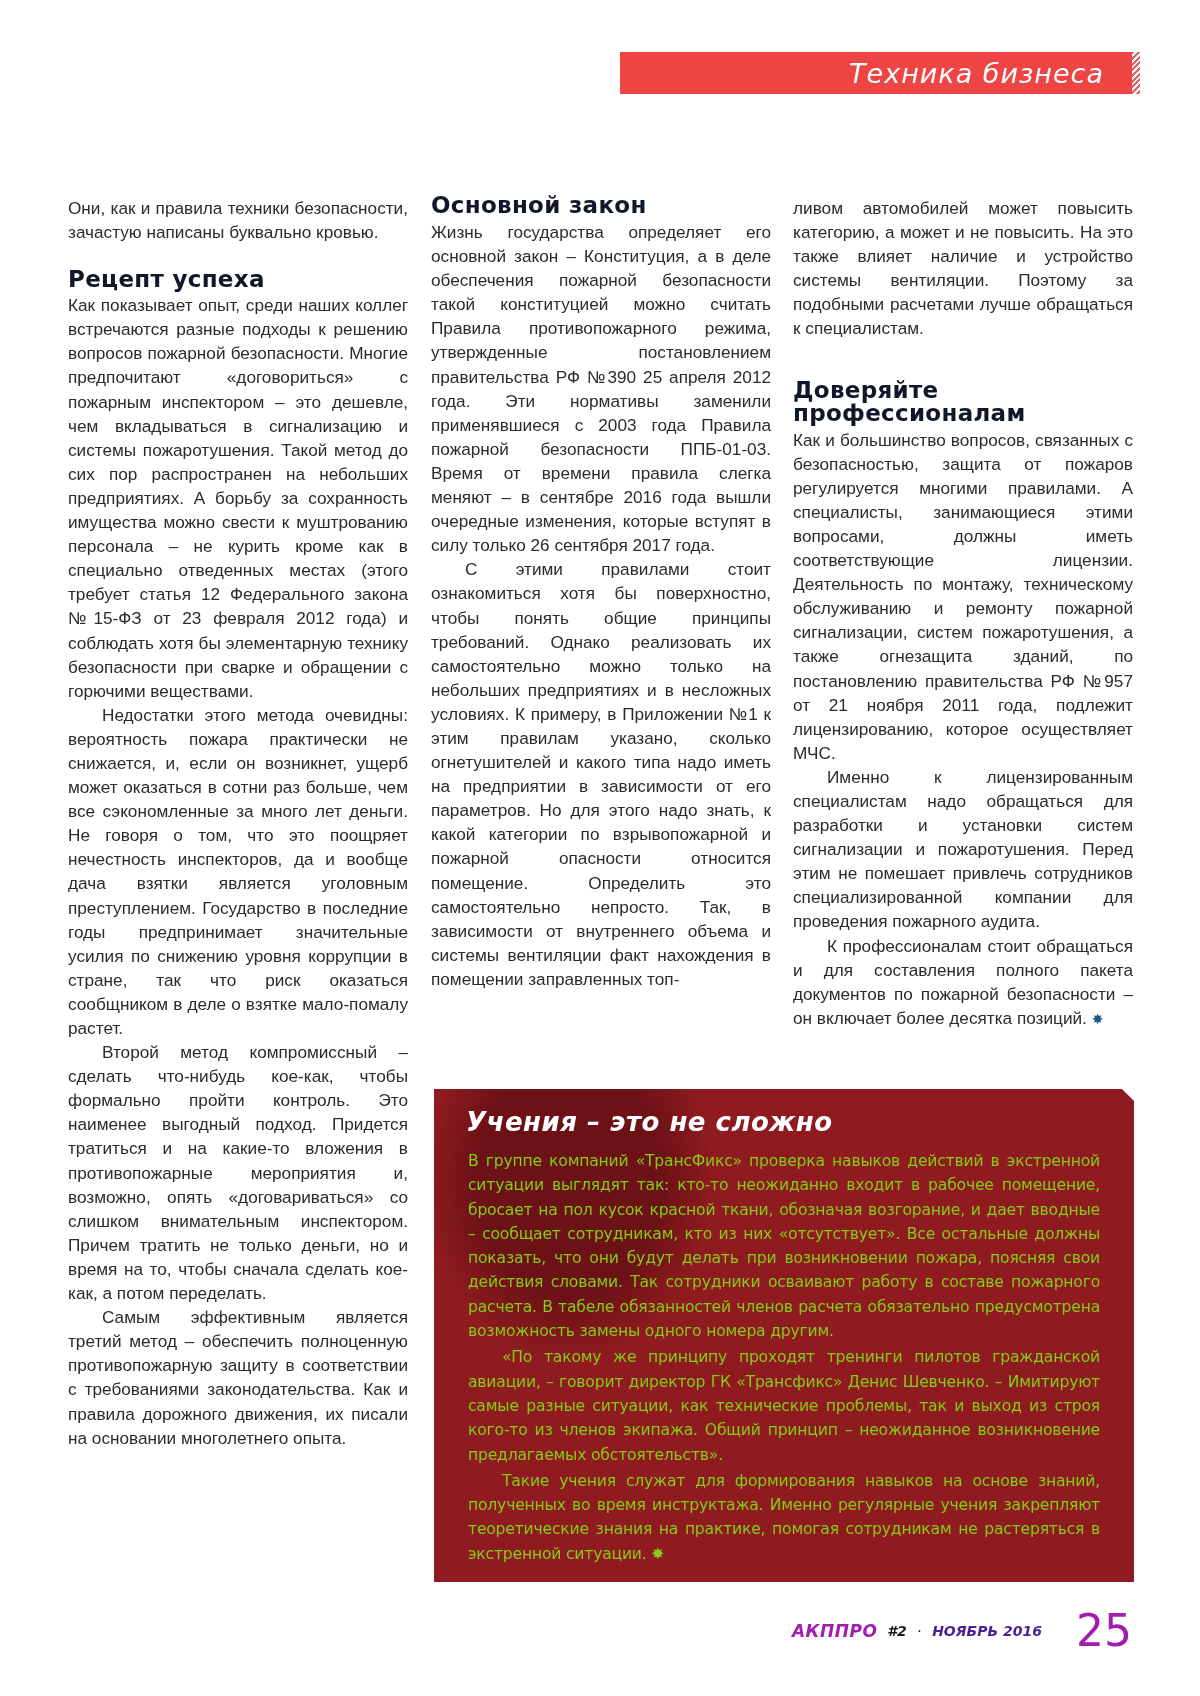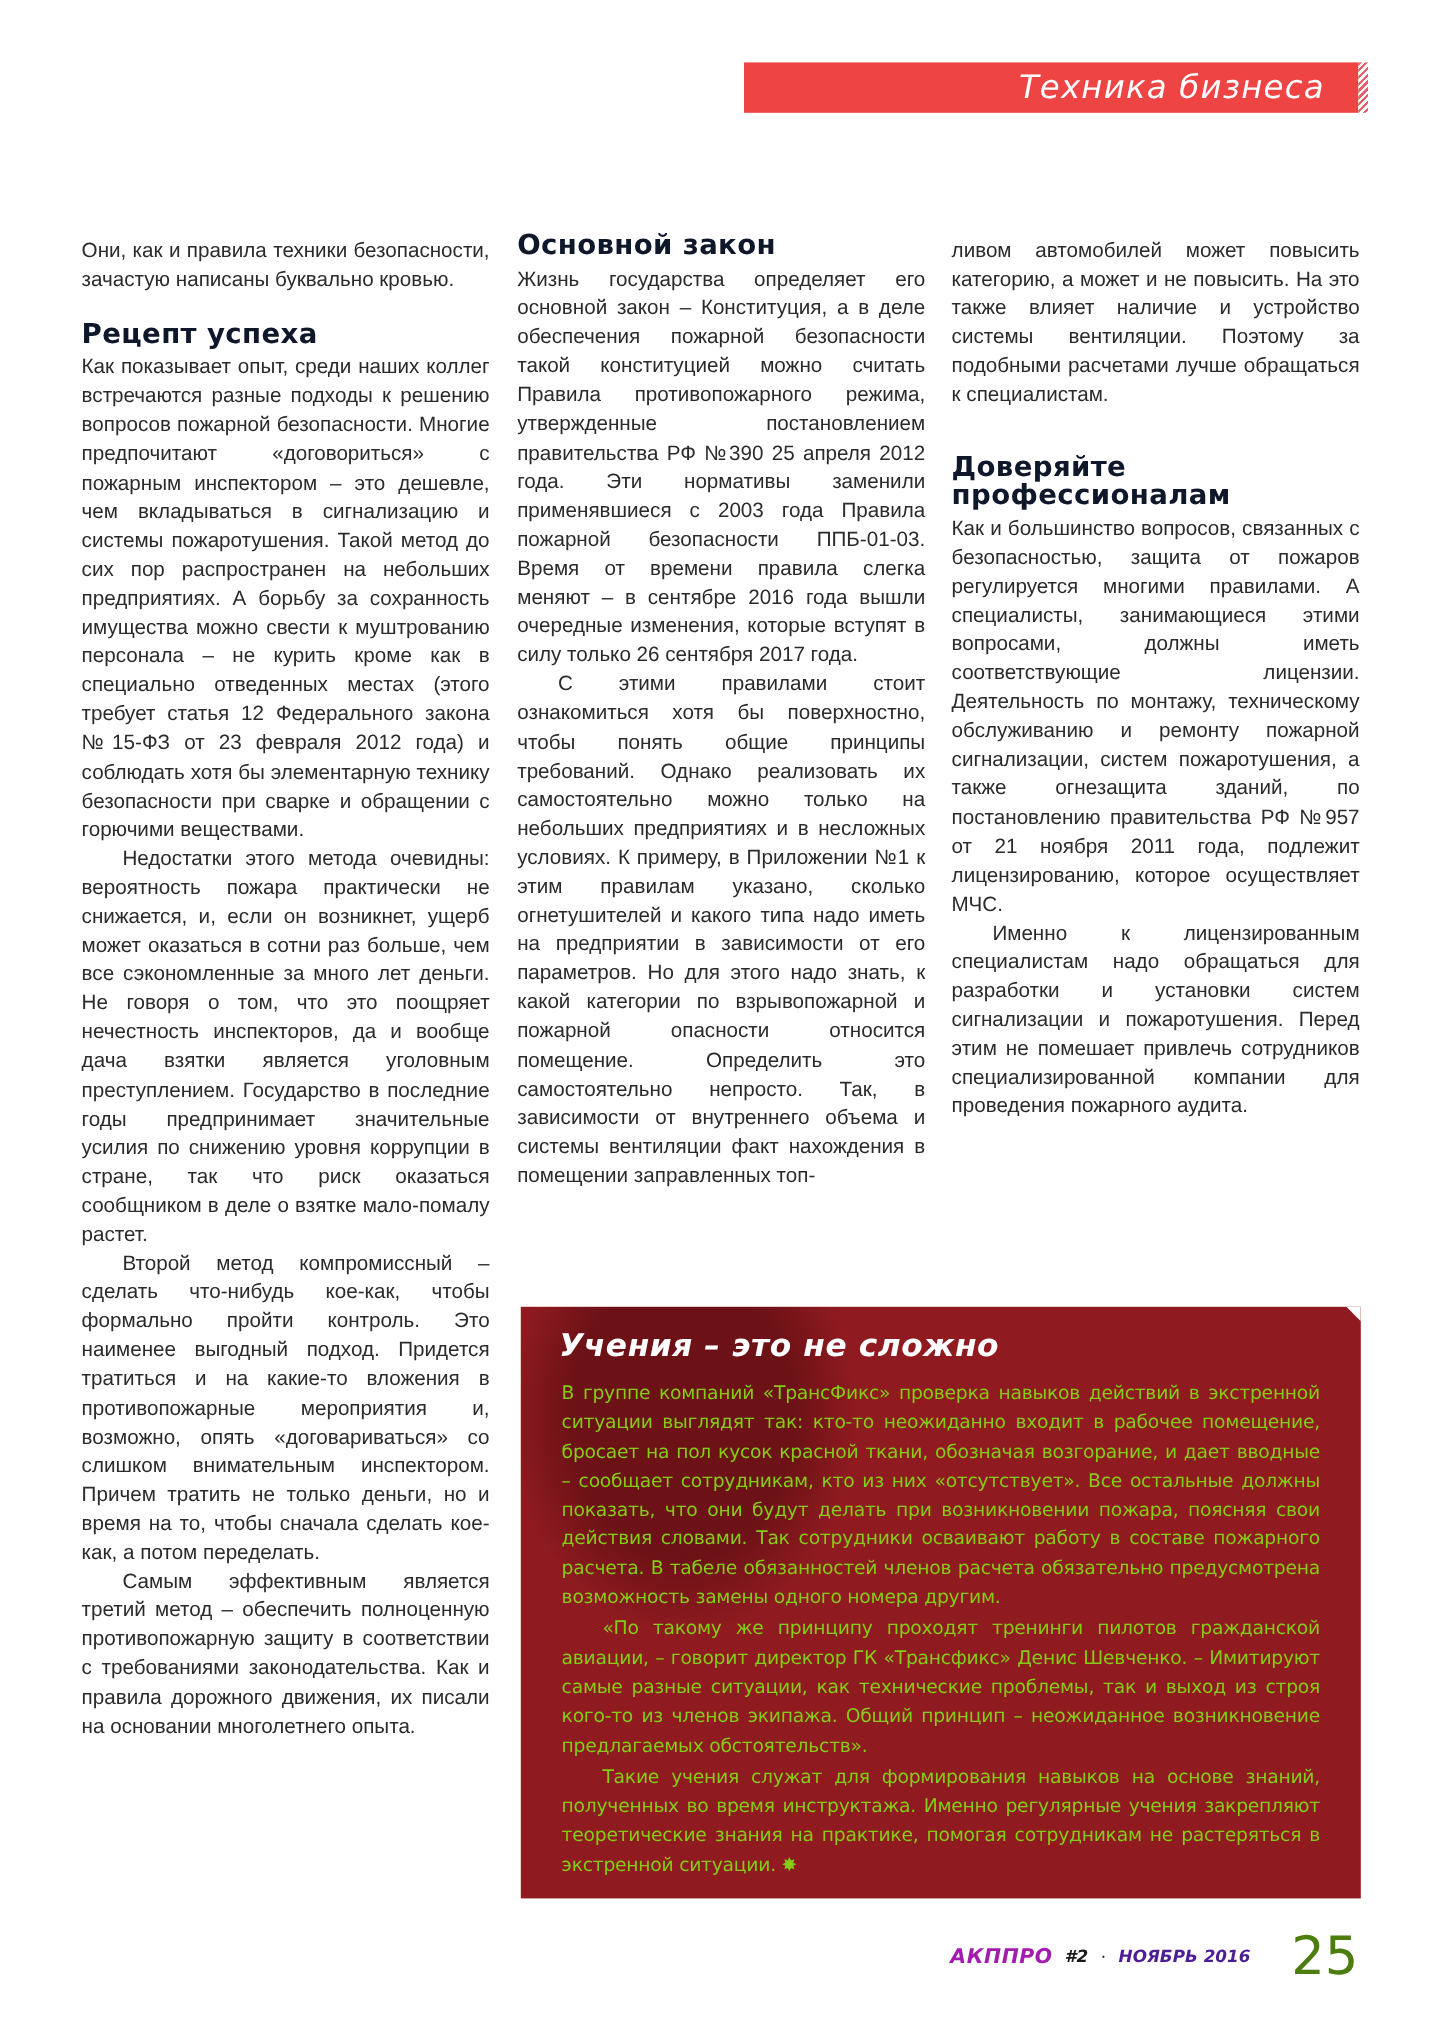--- a/index.html
+++ b/index.html
@@ -61,21 +61,21 @@
       position: absolute; right: 68px; top: 1606px; height: 50px; display: flex; align-items: center; gap: 10px;
     }
     .footer .mag {
       font-family: "DejaVu Sans", sans-serif; font-weight: bold; font-style: italic; font-size: 17px; color: #a21caf;
       letter-spacing: 0.5px;
     }
     .footer .issue { font-family: "DejaVu Sans", sans-serif; font-weight: bold; font-style: italic; font-size: 14px; color: #1a1a1a; }
     .footer .dot { font-size: 16px; color: #1a1a1a; }
     .footer .date { font-family: "DejaVu Sans", sans-serif; font-weight: bold; font-style: italic; font-size: 14px; color: #4c1d95; }
     .footer .page-num {
-      font-family: "DejaVu Sans", sans-serif; font-weight: normal; font-size: 44px; color: #4d7c0f; margin-left: 24px; line-height: 44px;
+      font-family: "DejaVu Sans", sans-serif; font-weight: normal; font-size: 44px; color: #a21caf; margin-left: 24px; line-height: 44px;
     }
   </style>
 </head>
 <body>
 
 <div class="section-banner">
   <span class="label">Техника бизнеса</span>
   <span class="hatch"></span>
 </div>
 
@@ -92,20 +92,21 @@
   <h2>Основной закон</h2>
   <p>Жизнь государства определяет его основной закон – Конституция, а в деле обеспечения пожарной безопасности такой конституцией можно считать Правила противопожарного режима, утвержденные постановлением правительства РФ №390 25 апреля 2012 года. Эти нормативы заменили применявшиеся с 2003 года Правила пожарной безопасности ППБ-01-03. Время от времени правила слегка меняют – в сентябре 2016 года вышли очередные изменения, которые вступят в силу только 26 сентября 2017 года.</p>
   <p class="indent">С этими правилами стоит ознакомиться хотя бы поверхностно, чтобы понять общие принципы требований. Однако реализовать их самостоятельно можно только на небольших предприятиях и в несложных условиях. К примеру, в Приложении №1 к этим правилам указано, сколько огнетушителей и какого типа надо иметь на предприятии в зависимости от его параметров. Но для этого надо знать, к какой категории по взрывопожарной и пожарной опасности относится помещение. Определить это самостоятельно непросто. Так, в зависимости от внутреннего объема и системы вентиляции факт нахождения в помещении заправленных топ-</p>
 </div>
 
 <div class="col col3">
   <p>ливом автомобилей может повысить категорию, а может и не повысить. На это также влияет наличие и устройство системы вентиляции. Поэтому за подобными расчетами лучше обращаться к специалистам.</p>
   <h2>Доверяйте профессионалам</h2>
   <p>Как и большинство вопросов, связанных с безопасностью, защита от пожаров регулируется многими правилами. А специалисты, занимающиеся этими вопросами, должны иметь соответствующие лицензии. Деятельность по монтажу, техническому обслуживанию и ремонту пожарной сигнализации, систем пожаротушения, а также огнезащита зданий, по постановлению правительства РФ №957 от 21 ноября 2011 года, подлежит лицензированию, которое осуществляет МЧС.</p>
   <p class="indent">Именно к лицензированным специалистам надо обращаться для разработки и установки систем сигнализации и пожаротушения. Перед этим не помешает привлечь сотрудников специализированной компании для проведения пожарного аудита.</p>
+  <p class="indent"><span>К профессионалам стоит обращаться и для составления полного пакета документов по пожарной безопасности – он включает более десятка позиций.</span> <span class="end-mark">✸</span></p>
 </div>
 
 <div class="sidebar-box">
 
   <span class="silhouette"></span>
   <span class="corner"></span>
   <h3>Учения – это не сложно</h3>
   <p>В группе компаний «ТрансФикс» проверка навыков действий в экстренной ситуации выглядят так: кто-то неожиданно входит в рабочее помещение, бросает на пол кусок красной ткани, обозначая возгорание, и дает вводные – сообщает сотрудникам, кто из них «отсутствует». Все остальные должны показать, что они будут делать при возникновении пожара, поясняя свои действия словами. Так сотрудники осваивают работу в составе пожарного расчета. В табеле обязанностей членов расчета обязательно предусмотрена возможность замены одного номера другим.</p>
   <p class="indent">«По такому же принципу проходят тренинги пилотов гражданской авиации, – говорит директор ГК «Трансфикс» Денис Шевченко. – Имитируют самые разные ситуации, как технические проблемы, так и выход из строя кого-то из членов экипажа. Общий принцип – неожиданное возникновение предлагаемых обстоятельств».</p>
   <p class="indent"><span>Такие учения служат для формирования навыков на основе знаний, полученных во время инструктажа. Именно регулярные учения закрепляют теоретические знания на практике, помогая сотрудникам не растеряться в экстренной ситуации.</span> <span>✸</span></p>

